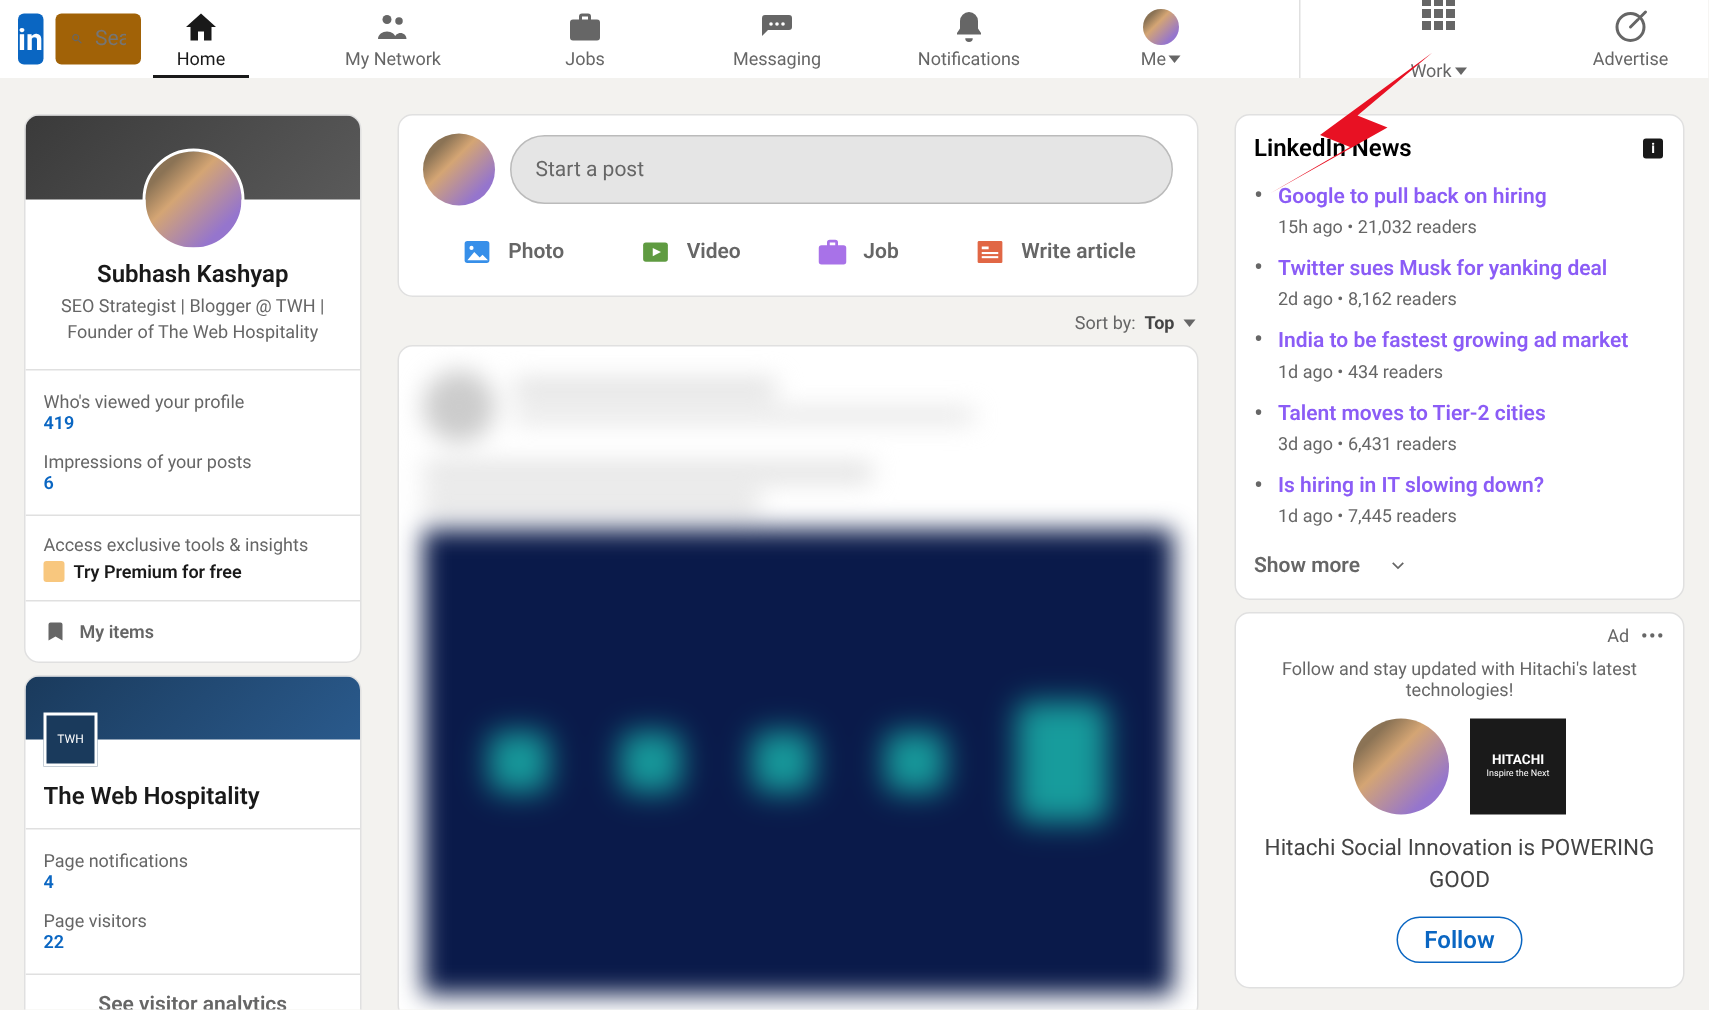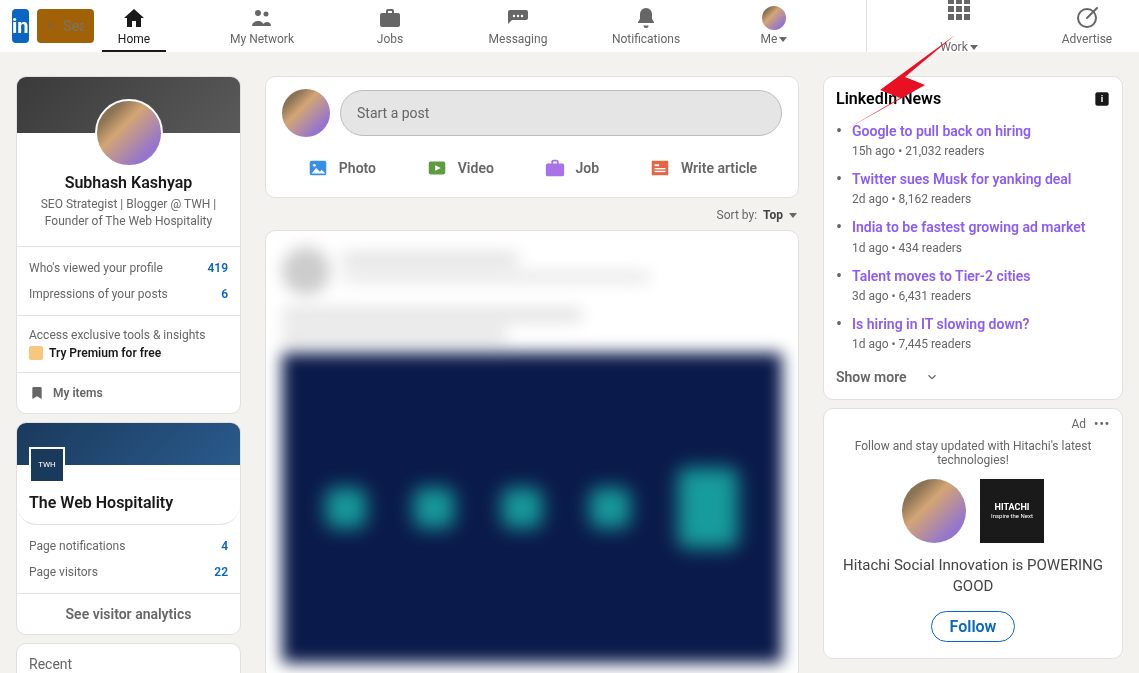--- a/index.html
+++ b/index.html
@@ -28,33 +28,33 @@
     
     
     .card { background: #fff; border: 1px solid #e0e0e0; border-radius: 10px; overflow: hidden; }
     
     
     .profile-banner { height: 56px; background: linear-gradient(135deg, #3a3a3a, #5a5a5a); position: relative; }
     .profile-avatar { width: 68px; height: 68px; border-radius: 50%; border: 2px solid #fff; background: linear-gradient(135deg, #8b7355 20%, #d4a574 40%, #9575cd 80%); position: absolute; left: 50%; transform: translateX(-50%); top: 22px; }
     .profile-info { text-align: center; padding: 40px 12px 16px; border-bottom: 1px solid #e0e0e0; }
     .profile-name { font-size: 16px; font-weight: 600; color: #191919; margin-bottom: 4px; }
     .profile-headline { font-size: 12px; color: #666; line-height: 1.4; }
-    .stat-row { display: flex; justify-content: space-between; padding: 6px 12px; font-size: 12px; }
+    .stat-row { display: flex; justify-content: space-between; padding: 6px 12px; font-size: 12px; flex-direction: column; }
     .stat-row .label { color: #666; }
     .stat-row .value { color: #0a66c2; font-weight: 600; }
     .stats-block { padding: 8px 0; border-bottom: 1px solid #e0e0e0; }
     .premium-block { padding: 12px; font-size: 12px; color: #666; border-bottom: 1px solid #e0e0e0; }
     .premium-cta { display: flex; align-items: center; gap: 6px; margin-top: 4px; font-weight: 600; color: #191919; }
     .premium-square { width: 14px; height: 14px; background: #f8c77e; border-radius: 2px; }
     .my-items { display: flex; align-items: center; gap: 8px; padding: 12px; font-size: 12px; font-weight: 600; color: #666; }
     
     
     .page-banner { height: 42px; background: linear-gradient(135deg, #1a3a5c, #2a5a8c); position: relative; padding-left: 48px; }
     .page-logo { width: 36px; height: 36px; background: #1a3a5c; border: 2px solid #fff; position: absolute; left: 12px; top: 24px; color:#fff; font-size:8px; display:flex; align-items:center; justify-content:center; }
-    .page-title { padding: 28px 12px 12px; font-size: 16px; font-weight: 600; color: #191919; border-bottom: 1px solid #e0e0e0; border-radius: 20px; }
+    .page-title { padding: 28px 12px 12px; font-size: 16px; font-weight: 600; color: #191919; border-bottom: 1px solid #e0e0e0; }
     .analytics-link { text-align: center; padding: 12px; font-size: 14px; font-weight: 600; color: #666; }
     
     .recent-head { padding: 12px; font-size: 14px; color: #666; }
     
     
     .post-box { padding: 12px 16px 8px; }
     .post-row { display: flex; align-items: center; gap: 10px; }
     .post-avatar { width: 48px; height: 48px; border-radius: 50%; background: linear-gradient(135deg, #8b7355 20%, #d4a574 40%, #9575cd 80%); flex-shrink: 0; }
     .post-input { flex: 1; border: 1px solid #bbb; border-radius: 35px; padding: 14px 16px; font-size: 14px; color: #666; background:#e5e5e5; }
     .post-actions { display: flex; justify-content: space-around; margin-top: 10px; }

